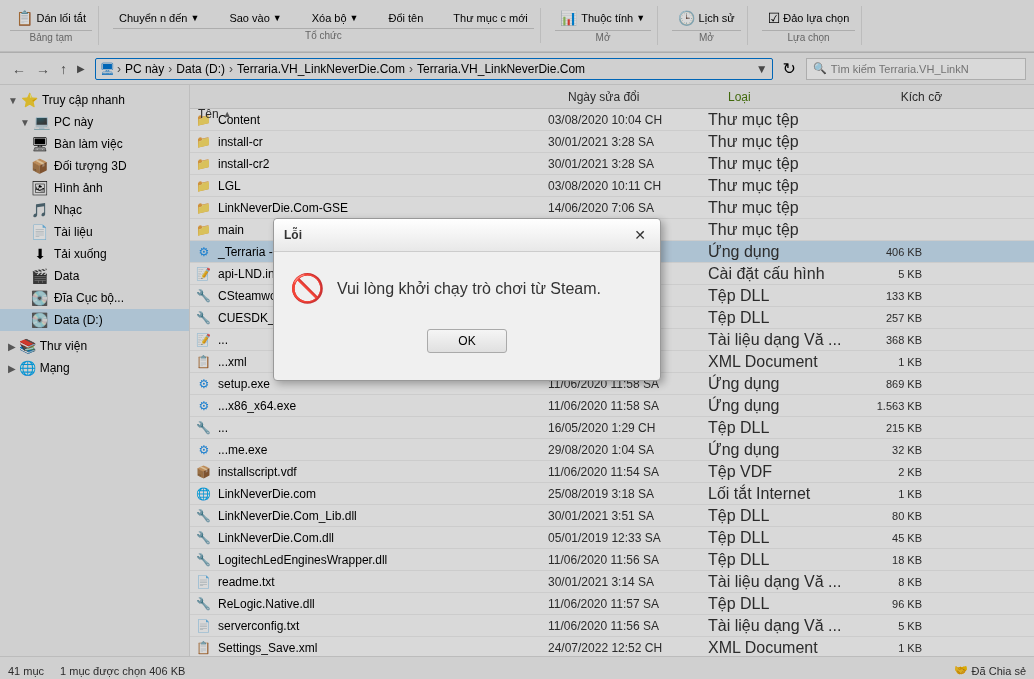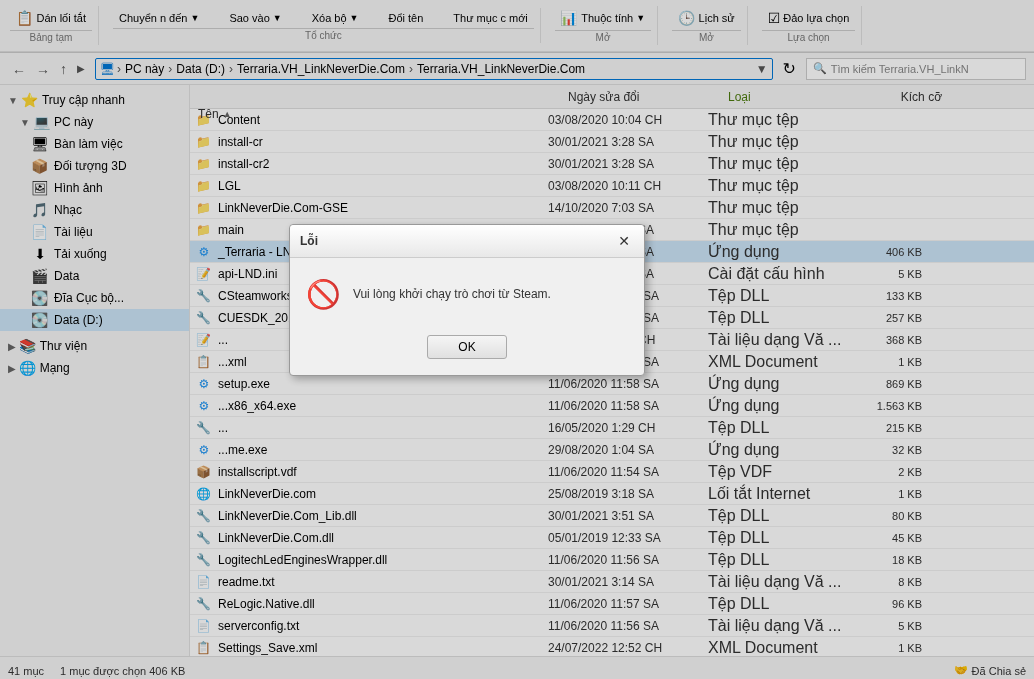--- a/index.html
+++ b/index.html
@@ -45,28 +45,28 @@
     .file-name { flex: 0 0 350px; padding: 0 4px; font-size: 12px; display: flex; align-items: center; overflow: hidden; white-space: nowrap; }
     .file-date { flex: 0 0 160px; padding: 0 8px; font-size: 12px; color: #333; }
     .file-type { flex: 0 0 150px; padding: 0 8px; font-size: 16px; color: #333; }
     .file-size { flex: 0 0 80px; padding: 0 8px; font-size: 11px; color: #333; text-align: right; }
 
     
     .status-bar { height: 28px; background: #f5f5f5; border-top: 1px solid #ddd; display: flex; align-items: center; padding: 0 8px; gap: 16px; font-size: 11px; color: #333; }
 
     
     .dialog-overlay { position: absolute; top: 0; left: 0; width: 100%; height: 100%; background: rgba(0,0,0,0.15); display: flex; align-items: center; justify-content: center; z-index: 100; }
-    .dialog { background: #f0f0f0; border: 1px solid #999; border-radius: 4px; width: 356px; box-shadow: 3px 3px 8px rgba(0,0,0,0.3); }
+    .dialog { background: #f0f0f0; border: 1px solid #999; border-radius: 4px; width: 388px; box-shadow: 3px 3px 8px rgba(0,0,0,0.3); }
     .dialog-titlebar { background: linear-gradient(to bottom, #fff, #e8e8e8); padding: 6px 10px; display: flex; justify-content: space-between; align-items: center; border-bottom: 1px solid #ccc; border-radius: 4px 4px 0 0; }
     .dialog-title { font-size: 12px; font-weight: bold; color: #333; }
     .dialog-close { background: none; border: none; cursor: pointer; font-size: 14px; color: #333; width: 20px; height: 20px; display: flex; align-items: center; justify-content: center; }
     .dialog-body { padding: 20px 16px 16px; display: flex; align-items: center; gap: 12px; }
     .dialog-icon { font-size: 28px; color: #e81123; }
-    .dialog-message { font-size: 12px; color: #333; flex: 1; }
-    .dialog-footer { padding: 8px 16px 16px; display: flex; justify-content: center; }
+    .dialog-message { font-size: 16px; color: #333; flex: 1; }
+    .dialog-footer { padding: 8px 16px 27px; display: flex; justify-content: center; }
     .ok-btn { background: linear-gradient(to bottom, #f5f5f5, #e0e0e0); border: 1px solid #aaa; padding: 4px 20px; font-size: 12px; cursor: pointer; border-radius: 3px; min-width: 80px; }
 
     
     .icon-folder { color: #ffc83d; }
     .icon-exe { color: #2196F3; }
     .icon-dll { color: #9E9E9E; }
     .icon-ini { color: #607D8B; }
     .icon-txt { color: #607D8B; }
     .icon-xml { color: #FF7043; }
     .icon-vdf { color: #78909C; }
@@ -285,21 +285,21 @@
       </div>
       <div class="file-date">03/08/2020 10:11 CH</div>
       <div class="file-type">Thư mục tệp</div>
       <div class="file-size"></div>
     </div>
         <div class="file-row">
       <div class="file-name">
         <span class="file-icon icon-folder">📁</span>
         <span>LinkNeverDie.Com-GSE</span>
       </div>
-      <div class="file-date">14/10/2020 7:03 SA</div>
+      <div class="file-date">14/06/2020 7:06 SA</div>
       <div class="file-type">Thư mục tệp</div>
       <div class="file-size"></div>
     </div>
         <div class="file-row">
       <div class="file-name">
         <span class="file-icon icon-folder">📁</span>
         <span>main</span>
       </div>
       <div class="file-date">30/01/2021 4:02 SA</div>
       <div class="file-type">Thư mục tệp</div>

